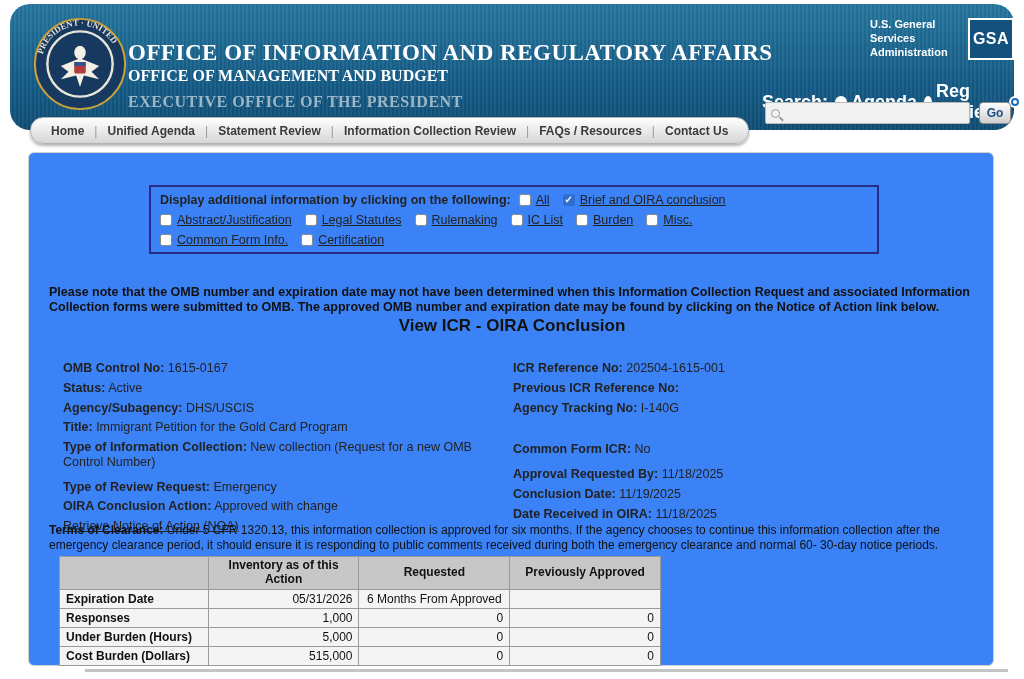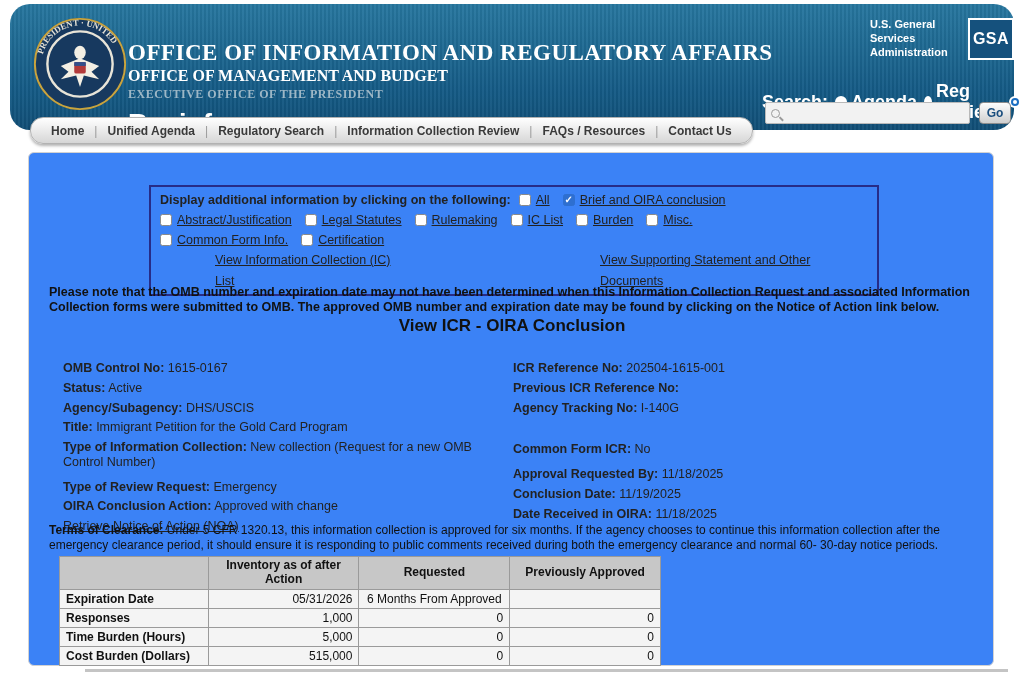--- a/index.html
+++ b/index.html
@@ -12,21 +12,21 @@
     left:10px; top:4px; width:1004px; height:126px;
     border-radius:20px;
     background:
       repeating-linear-gradient(90deg, rgba(255,255,255,0.04) 0 2px, rgba(0,0,0,0.05) 2px 4px),
       linear-gradient(#27779f, #145a85 70%, #114e76);
   }
   .seal { left:22px; top:12px; width:96px; height:96px; }
   .h-text { left:118px; top:11px; color:#ffffff; }
   .h-line1 { font-family:"Liberation Serif", serif; font-weight:bold; font-size:23px; letter-spacing:0.5px;margin-top:25px; }
   .h-line2 { font-family:"Liberation Serif", serif; font-weight:bold; font-size:16px; margin-top:1px; }
-  .h-line3 { font-family:"Liberation Serif", serif; font-weight:bold; font-size:12px; color:#9db7c6; margin-top:2px; letter-spacing:0.5px; }
+  .h-line3 { font-family:"Liberation Serif", serif; font-weight:bold; font-size:16px; color:#9db7c6; margin-top:8px; letter-spacing:0.5px; }
   .sitename { font-size:27px; font-weight:bold; margin-top:7px; }
 
   .gsa-wrap { left:860px; top:14px; display:flex; gap:8px; align-items:flex-start; }
   .gsa-text { color:#fff; font-size:11px; font-weight:bold; line-height:1.25; width:90px; }
   .gsa-box { width:46px; height:42px; background:#15517d; border:2px solid #ffffff;
              color:#fff; font-weight:bold; font-size:16px; display:flex; align-items:center;
              justify-content:center; letter-spacing:0.5px; }
 
   .search-row { left:752px; top:77px; color:#fff; font-size:18px; font-weight:bold;
                 display:flex; align-items:center; gap:7px; }
@@ -151,21 +151,21 @@
     </div>
     <div class="go-btn">Go</div>
   </div>
 </div>
 
 <div class="abs nav">
   <span class="nav-item">Home</span>
   <span class="nav-sep">|</span>
   <span class="nav-item">Unified Agenda</span>
   <span class="nav-sep">|</span>
-  <span class="nav-item">Regulatory Search</span>
+  <span class="nav-item">Statement Review</span>
   <span class="nav-sep">|</span>
   <span class="nav-item">Information Collection Review</span>
   <span class="nav-sep">|</span>
   <span class="nav-item">FAQs / Resources</span>
   <span class="nav-sep">|</span>
   <span class="nav-item">Contact Us</span>
 </div>
 
 <div class="abs content">
 
@@ -212,24 +212,20 @@
     <div class="fp-line">
       <label class="cb">
         <span class="cb-box"></span>
         <span class="cb-label">Common Form Info.</span>
       </label>
       <label class="cb">
         <span class="cb-box"></span>
         <span class="cb-label">Certification</span>
       </label>
     </div>
-    <div class="fp-links">
-      <span class="fp-link l1">View Information Collection (IC) List</span>
-      <span class="fp-link l2">View Supporting Statement and Other Documents</span>
-    </div>
   </div>
 
   <div class="abs notice">Please note that the OMB number and expiration date may not have been determined when this Information Collection Request and associated Information Collection forms were submitted to OMB. The approved OMB number and expiration date may be found by clicking on the Notice of Action link below.</div>
 
   <div class="abs page-title">View ICR - OIRA Conclusion</div>
 
   <div class="abs col col-left">
     <div class="field">
       <span class="flabel">OMB Control No:</span>
       <span>1615-0167</span>
@@ -296,40 +292,40 @@
 
   <div class="abs terms">
     <span class="flabel">Terms of Clearance:</span>
     <span>Under 5 CFR 1320.13, this information collection is approved for six months. If the agency chooses to continue this information collection after the emergency clearance period, it should ensure it is responding to public comments received during both the emergency clearance and normal 60- 30-day notice periods.</span>
   </div>
 
   <table class="abs burden-table">
     <thead>
       <tr>
         <th></th>
-        <th>Inventory as of after Action</th>
+        <th>Inventory as of this Action</th>
         <th>Requested</th>
         <th>Previously Approved</th>
       </tr>
     </thead>
     <tbody>
       <tr>
         <td class="lbl">Expiration Date</td>
         <td class="num">05/31/2026</td>
         <td class="ctr">6 Months From Approved</td>
         <td class="num"></td>
       </tr>
       <tr>
         <td class="lbl">Responses</td>
         <td class="num">1,000</td>
         <td class="num">0</td>
         <td class="num">0</td>
       </tr>
       <tr>
-        <td class="lbl">Time Burden (Hours)</td>
+        <td class="lbl">Under Burden (Hours)</td>
         <td class="num">5,000</td>
         <td class="num">0</td>
         <td class="num">0</td>
       </tr>
       <tr>
         <td class="lbl">Cost Burden (Dollars)</td>
         <td class="num">515,000</td>
         <td class="num">0</td>
         <td class="num">0</td>
       </tr>

